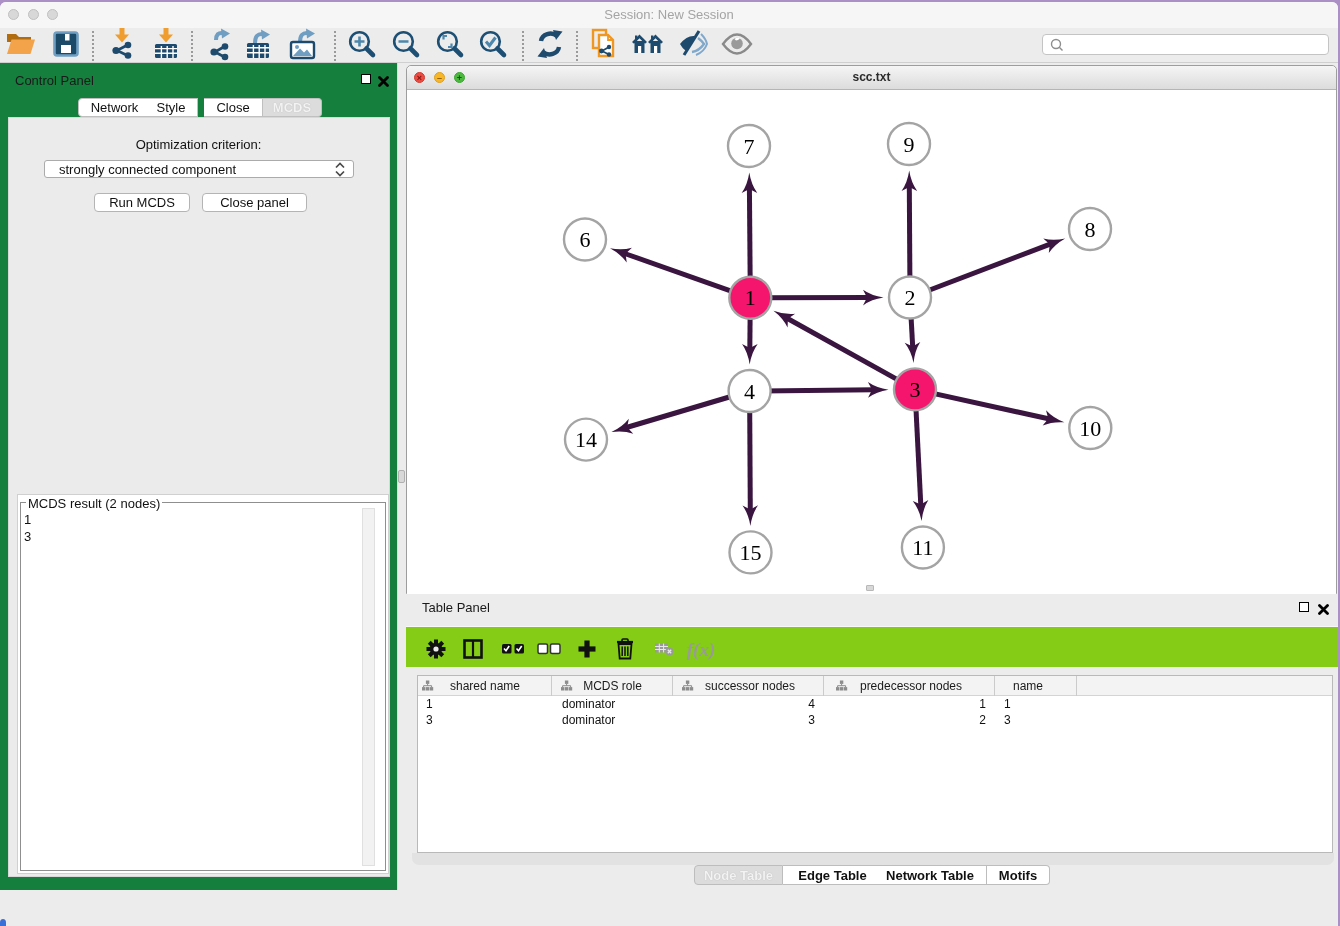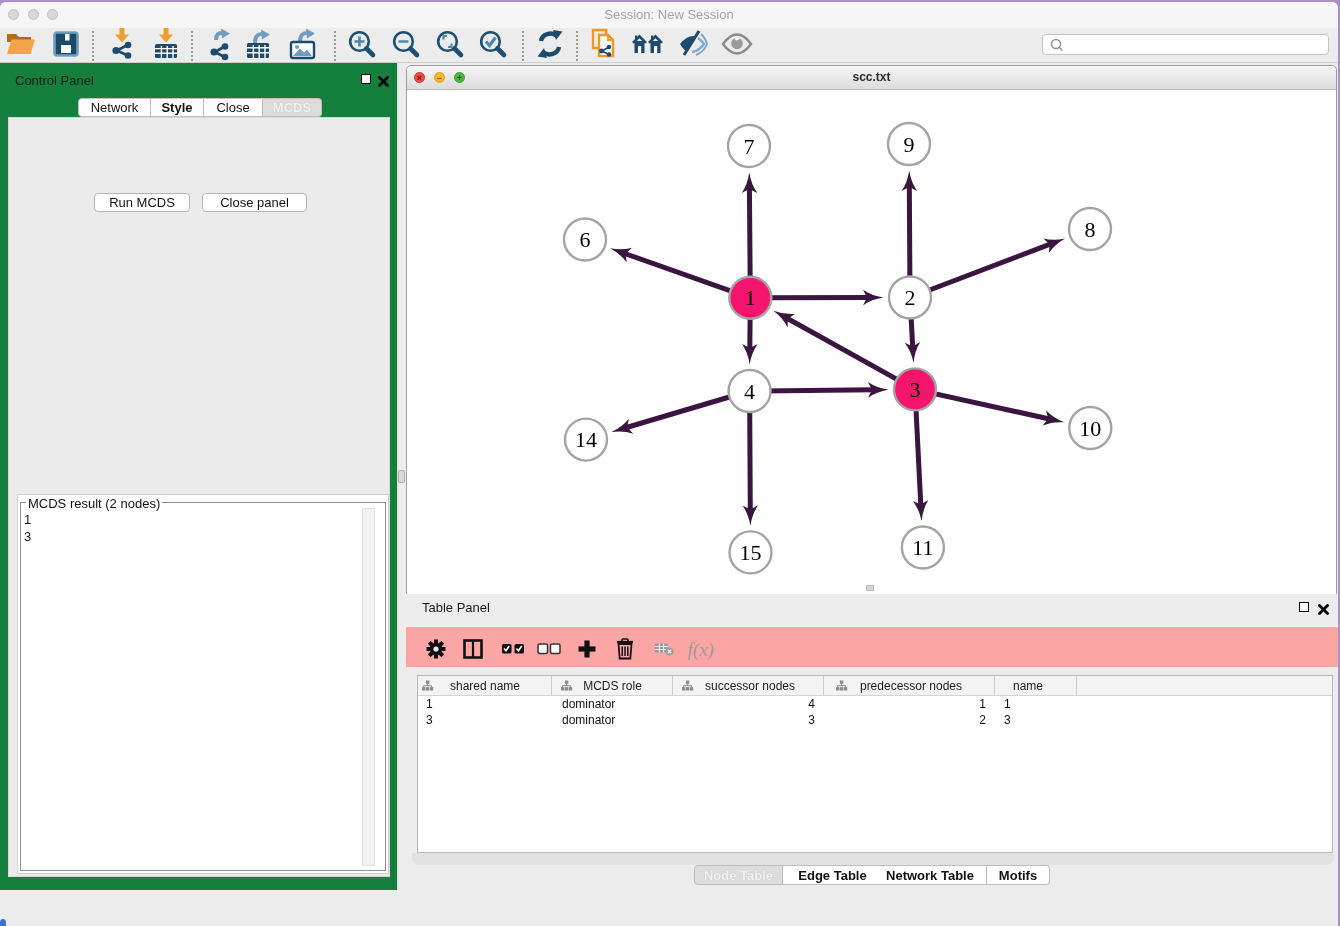--- a/index.html
+++ b/index.html
@@ -62,21 +62,21 @@
                    font-size:12px; font-weight:700; color:#2c2c2c; }
   .light { position:absolute; top:6px; width:11px; height:11px; border-radius:50%;
            font-size:9px; font-weight:700; text-align:center; line-height:11px; }
   #netcanvas { position:absolute; left:0; top:24px; width:929px; height:504px; background:#fff; }
   #hgrip { position:absolute; left:866px; top:583px; width:8px; height:6px; background:#d8d8d8;
            border:1px solid #b8b8b8; border-radius:1px; }
   
   #tablepanel { position:absolute; left:406px; top:592px; width:934px; height:296px; background:#ececec; }
   #tp-title { position:absolute; left:16px; top:6px; font-size:13px; color:#1a1a1a; }
   #tp-toolbar { position:absolute; left:0; top:32px; width:934px; height:41px;
-                background:#fca5a5; border-top:1px solid #f8f8f8; }
+                background:#84cc16; border-top:1px solid #f8f8f8;font-weight:bold; }
   #dtable { position:absolute; left:11px; top:81px; width:916px; height:178px; background:#fff;
             border:1px solid #b9b9b9; }
   #thead { position:absolute; left:0; top:0; width:914px; height:20px; background:#f3f3f3;
            border-bottom:1px solid #d4d4d4; }
   .th { position:absolute; top:3px; font-size:12px; color:#1a1a1a; text-align:center; }
   .colsep { position:absolute; top:0; height:20px; width:0; border-left:1px solid #cbcbcb; }
   .td { position:absolute; font-size:12px; color:#111; }
   #bottomtabs { position:absolute; left:0; top:271px; height:20px; }
   .btab { position:absolute; top:0; height:20px; background:#fff; border:1px solid #bdbdbd;
           font-size:13px; font-weight:700; color:#111; text-align:center; line-height:19px; }
@@ -258,23 +258,30 @@
 
   <div id="leftpanel">
     <div id="cp-title">Control Panel</div>
     <div class="sqicon" style="left:361px; top:12px;"></div>
     <svg width="11" height="11" style="position:absolute;left:378px;top:14px;">
       <path d="M1.5,1.5 L9.5,9.5 M9.5,1.5 L1.5,9.5" stroke="#000" stroke-width="2.8" stroke-linecap="round"></path>
       </svg>
     <div id="tabpane"></div>
     <div id="tabs">
       <div class="tab" style="left:0px; width:73px; border-radius:4px 0 0 4px;">Network</div>
-      <div class="tab" style="left:73px; width:53px; border-left:none;font-weight:bold;">Style</div>
+      <div class="tab" style="left:67px; width:53px; border-left:none;">Style</div>
       <div class="tab" style="left:126px; width:59px; border-left:none;">Close</div>
       <div class="tab tabsel" style="left:185px; width:59px; border-left:none; border-radius:0 4px 4px 0;">MCDS</div>
+    </div>
+    <div id="optlabel">Optimization criterion:</div>
+    <div id="combo">strongly connected component
+      <svg width="12" height="15" style="position:absolute; right:7px; top:1px;">
+        <path d="M2 5.5 L6 1.5 L10 5.5" fill="none" stroke="#4a4a4a" stroke-width="1.7"></path>
+        <path d="M2 9.5 L6 13.5 L10 9.5" fill="none" stroke="#4a4a4a" stroke-width="1.7"></path>
+      </svg>
     </div>
     <div class="btn" style="left:94px; width:96px;">Run MCDS</div>
     <div class="btn" style="left:202px; width:105px;">Close panel</div>
     <div id="resultbox">
       <div id="fieldset">
           <div id="legend">MCDS result (2 nodes)</div>
         </div>
       <div id="resulttext">1<br>3</div>
       <div id="vscroll"></div>
     </div>

